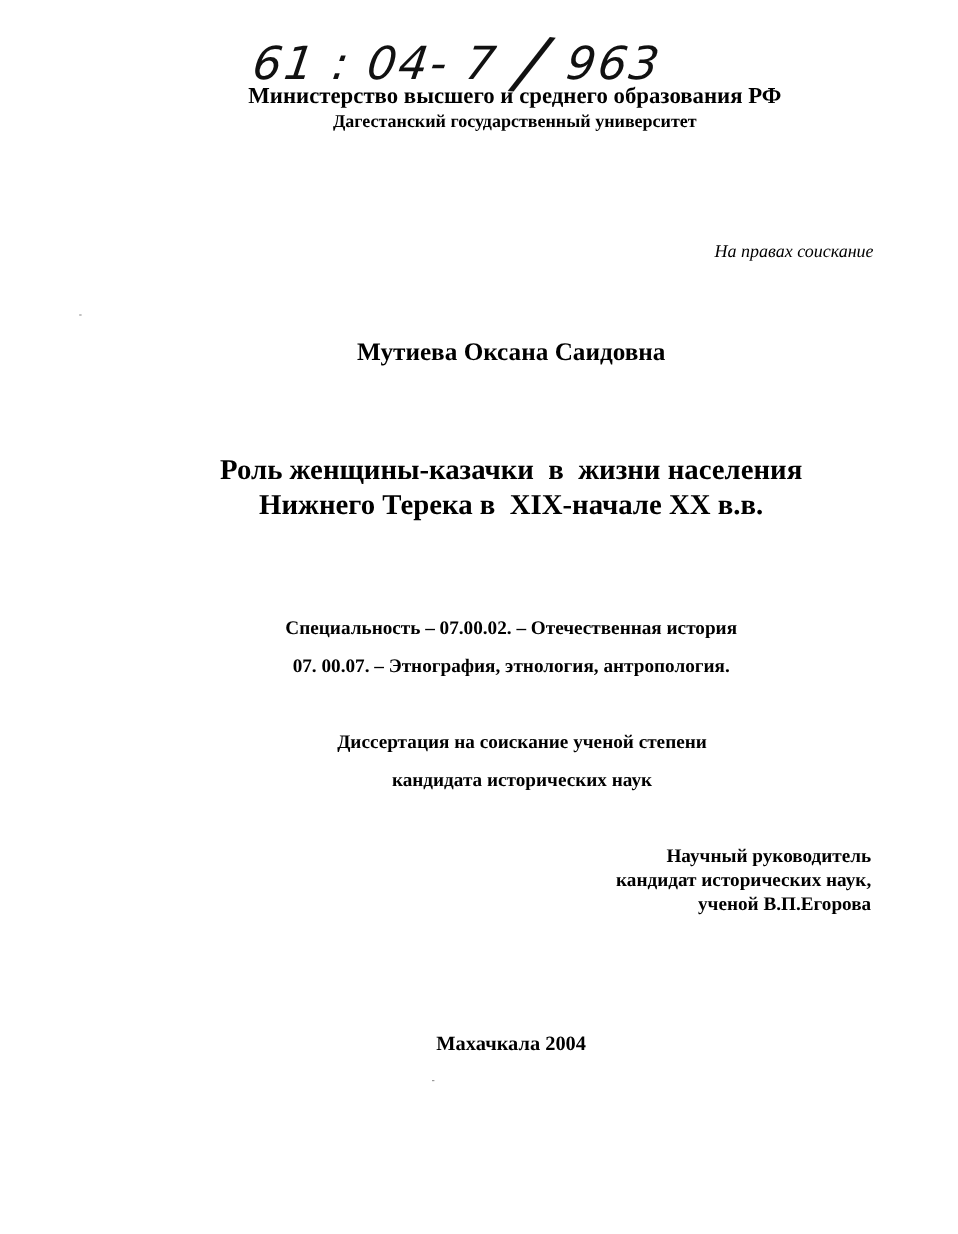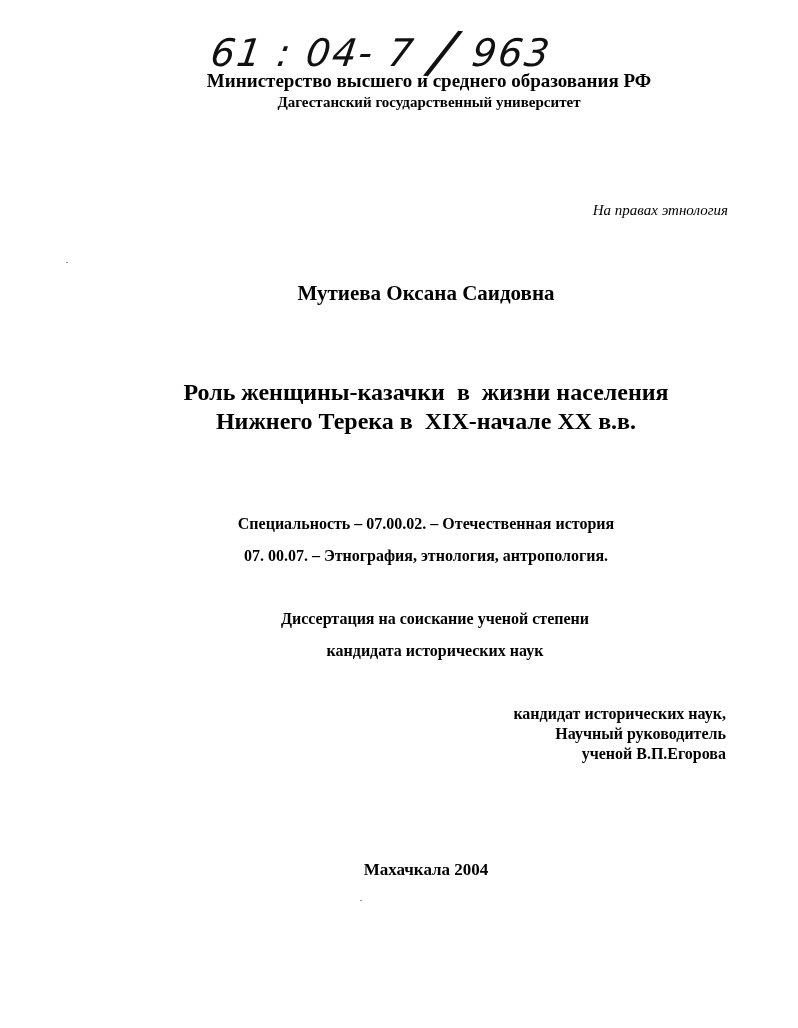--- a/index.html
+++ b/index.html
@@ -111,41 +111,41 @@
 <div class="abs handwritten">
   <span>61 : 04-</span>
   <span>7</span>
   <span class="slash">/</span>
   <span>963</span>
 </div>
 
 <div class="abs ministry">Министерство высшего и среднего образования РФ</div>
 <div class="abs university">Дагестанский государственный университет</div>
 
-<div class="abs manuscript">На правах этнология</div>
+<div class="abs manuscript">На правах соискание</div>
 
 <div class="abs author">Мутиева Оксана Саидовна</div>
 
 <div class="abs title">
   <div style="white-space:pre">Роль женщины-казачки  в  жизни населения</div>
   <div style="white-space:pre">Нижнего Терека в  XIX-начале XX в.в.</div>
 </div>
 
 <div class="abs specialty">
   <div>Специальность – 07.00.02. – Отечественная история</div>
   <div>07. 00.07. – Этнография, этнология, антропология.</div>
 </div>
 
 <div class="abs dissertation">
   <div>Диссертация на соискание ученой степени</div>
   <div>кандидата исторических наук</div>
 </div>
 
 <div class="abs supervisor">
+  <div>Научный руководитель</div>
   <div>кандидат исторических наук,</div>
-  <div>Научный руководитель</div>
   <div>ученой В.П.Егорова</div>
 </div>
 
 <div class="abs city">Махачкала 2004</div>
 
 <div class="speck" style="left:360px; top:900px;"></div>
 <div class="speck" style="left:66px; top:262px;"></div>
 
 </body></html>

